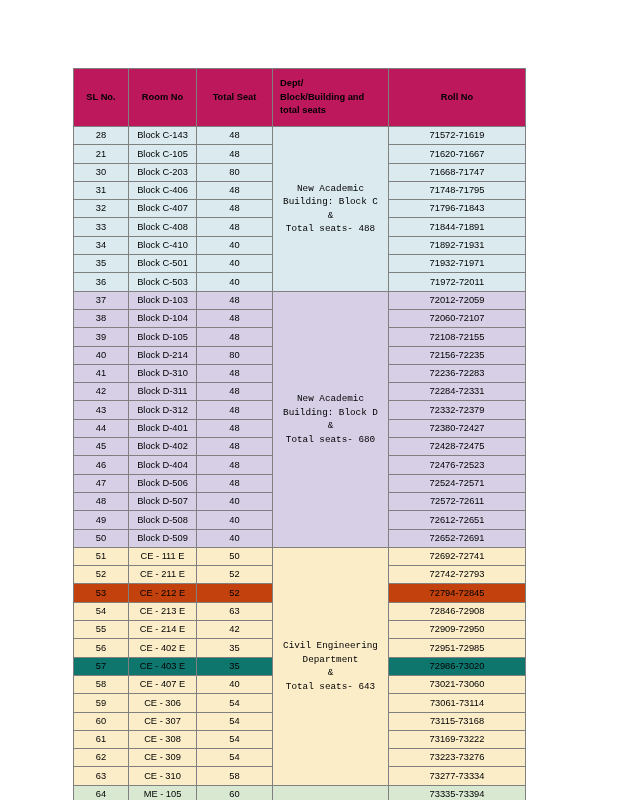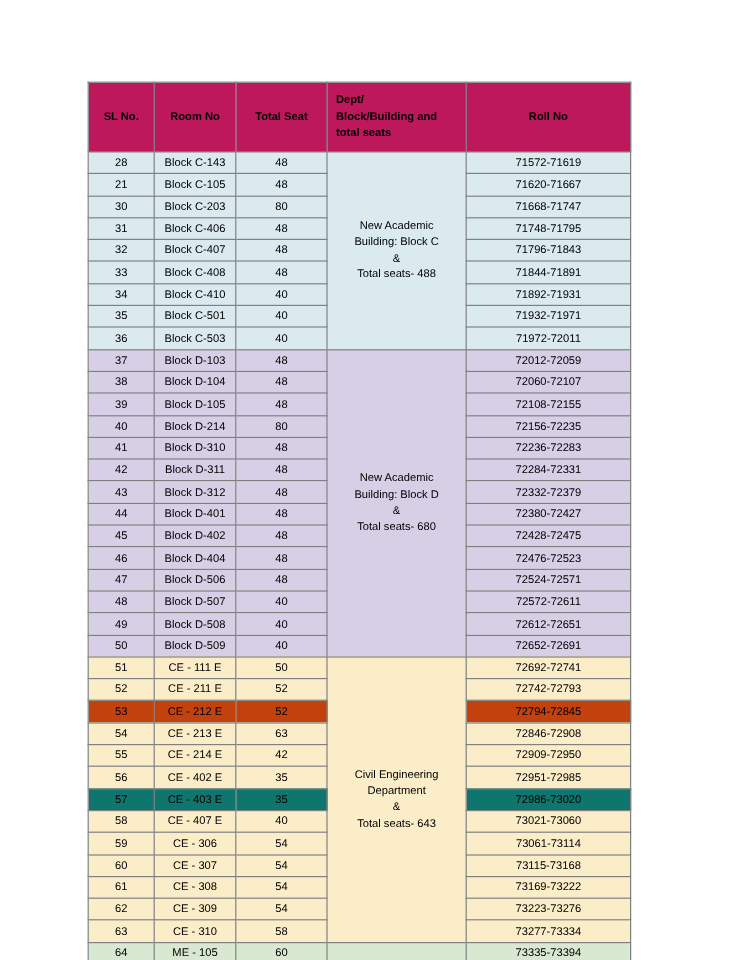--- a/index.html
+++ b/index.html
@@ -61,20 +61,21 @@
   }
   tbody td.sl   { }
   tbody td.room { }
   tbody td.seat { }
   tbody td.roll { }
   td.deptcell {
     text-align: center;
     line-height: 1.45;
     font-size: 9.3px;
     vertical-align: middle;
+    font-family: Liberation Mono, monospace;
   }
   .dept-line { display: block; }
 </style>
 </head>
 <body>
 
 <div class="page">
   <table class="seat-table">
     <colgroup>
       <col class="c-sl">

